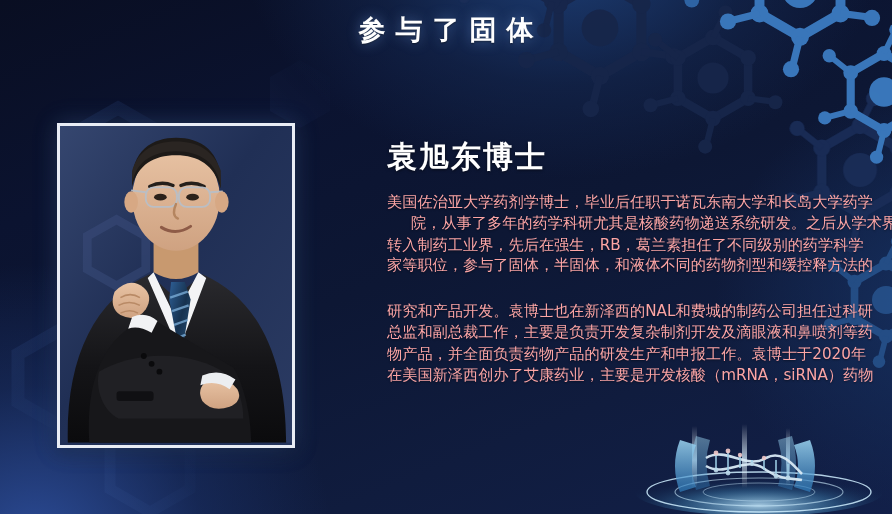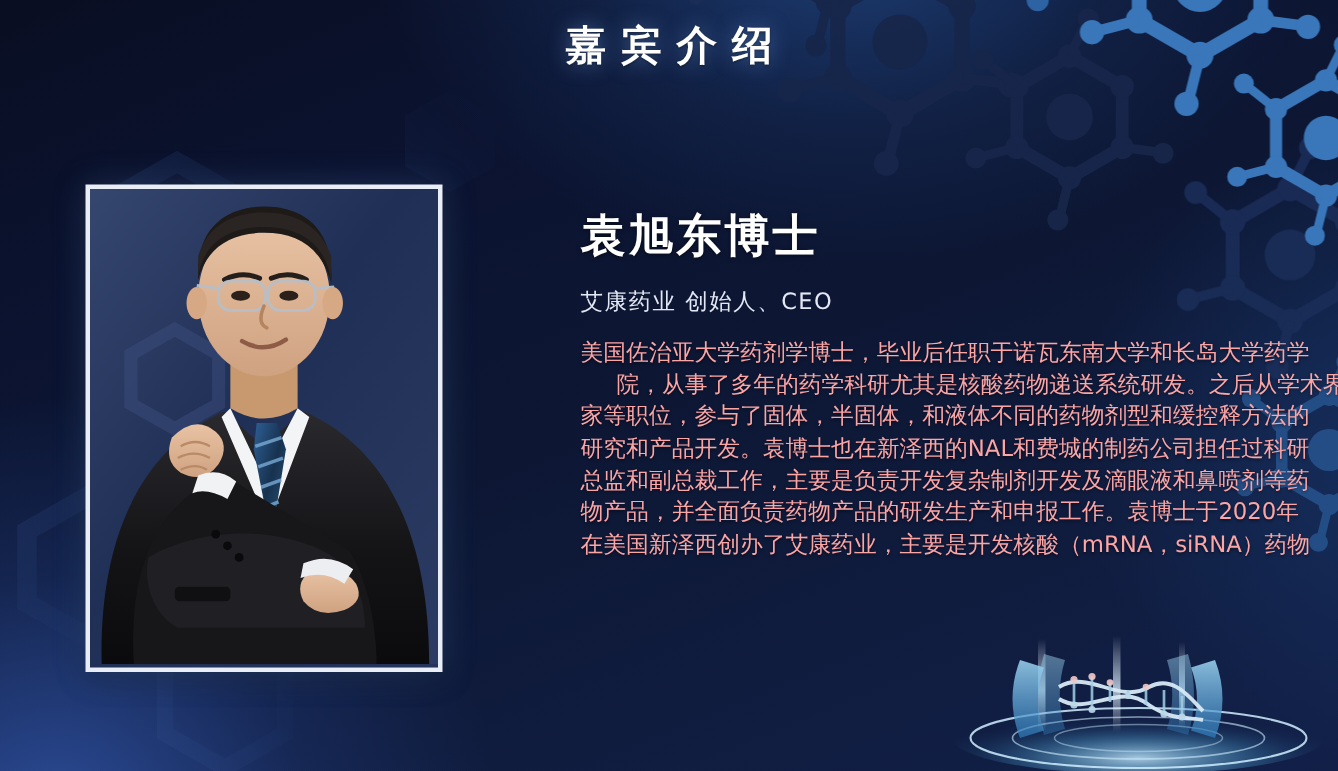--- a/index.html
+++ b/index.html
@@ -177,21 +177,21 @@
       <use href="#molA" transform="translate(884,92) scale(0.74)"></use>
     </g>
     <g color="#3169ab" opacity="0.92">
       <use href="#molA" transform="translate(700,-72) scale(0.82)"></use>
     </g>
     <g color="#2a5a96" opacity="0.75">
       <use href="#molA" transform="translate(886,300) scale(0.7)"></use>
     </g>
   </svg>
 
-  <div id="title">嘉宾介绍</div>
+  <div id="title">参与了固体</div>
 
   <div id="photo-frame">
     <svg id="photo-inner" viewBox="0 0 238 325" preserveAspectRatio="xMidYMid slice">
       <defs>
         <linearGradient id="pbg" x1="0" y1="0" x2="1" y2="1">
           <stop offset="0%" stop-color="#35466f"></stop>
           <stop offset="45%" stop-color="#202f55"></stop>
           <stop offset="100%" stop-color="#2b3b63"></stop>
         </linearGradient>
         <linearGradient id="suit" x1="0" y1="0" x2="0" y2="1">
@@ -279,26 +279,26 @@
           <circle cx="86" cy="236" r="3"></circle>
           <circle cx="94" cy="244" r="3"></circle>
           <circle cx="102" cy="252" r="3"></circle>
         </g>
       </g>
     </svg>
   </div>
 
   <div id="info">
     <h1 id="name">袁旭东博士</h1>
-    <div id="role">艾康药业 创始人、CEO</div>
     <p id="bio">
         <span style="display: block; white-space: nowrap;">美国佐治亚大学药剂学博士，毕业后任职于诺瓦东南大学和长岛大学药学</span>
         <span style="display: block; white-space: nowrap; padding-left: 24px;">院，从事了多年的药学科研尤其是核酸药物递送系统研发。之后从学术界</span>
+        <span style="display: block; white-space: nowrap;">转入制药工业界，先后在强生，<span class="lat">RB</span>，葛兰素担任了不同级别的药学科学</span>
         <span style="display: block; white-space: nowrap; font-family: Liberation Mono, monospace;">家等职位，参与了固体，半固体，和液体不同的药物剂型和缓控释方法的</span>
-        <span style="display: block; white-space: nowrap;">研究和产品开发。袁博士也在新泽西的<span class="lat">NAL</span>和费城的制药公司担任过科研</span>
+        <span style="display: block; white-space: nowrap; margin-top: 24px;">研究和产品开发。袁博士也在新泽西的<span class="lat">NAL</span>和费城的制药公司担任过科研</span>
         <span style="display: block; white-space: nowrap;">总监和副总裁工作，主要是负责开发复杂制剂开发及滴眼液和鼻喷剂等药</span>
         <span style="display: block; white-space: nowrap;">物产品，并全面负责药物产品的研发生产和申报工作。袁博士于<span class="lat">2020</span>年</span>
         <span style="display: block; white-space: nowrap;">在美国新泽西创办了艾康药业，主要是开发核酸（<span class="lat">mRNA</span>，<span class="lat">siRNA</span>）药物</span>
       </p>
   </div>
 
   <svg id="dna" viewBox="0 0 250 96">
     <defs>
       <radialGradient id="ringglow" cx="50%" cy="78%" r="58%">
         <stop offset="0%" stop-color="#bfe6fb" stop-opacity="0.85"></stop>

